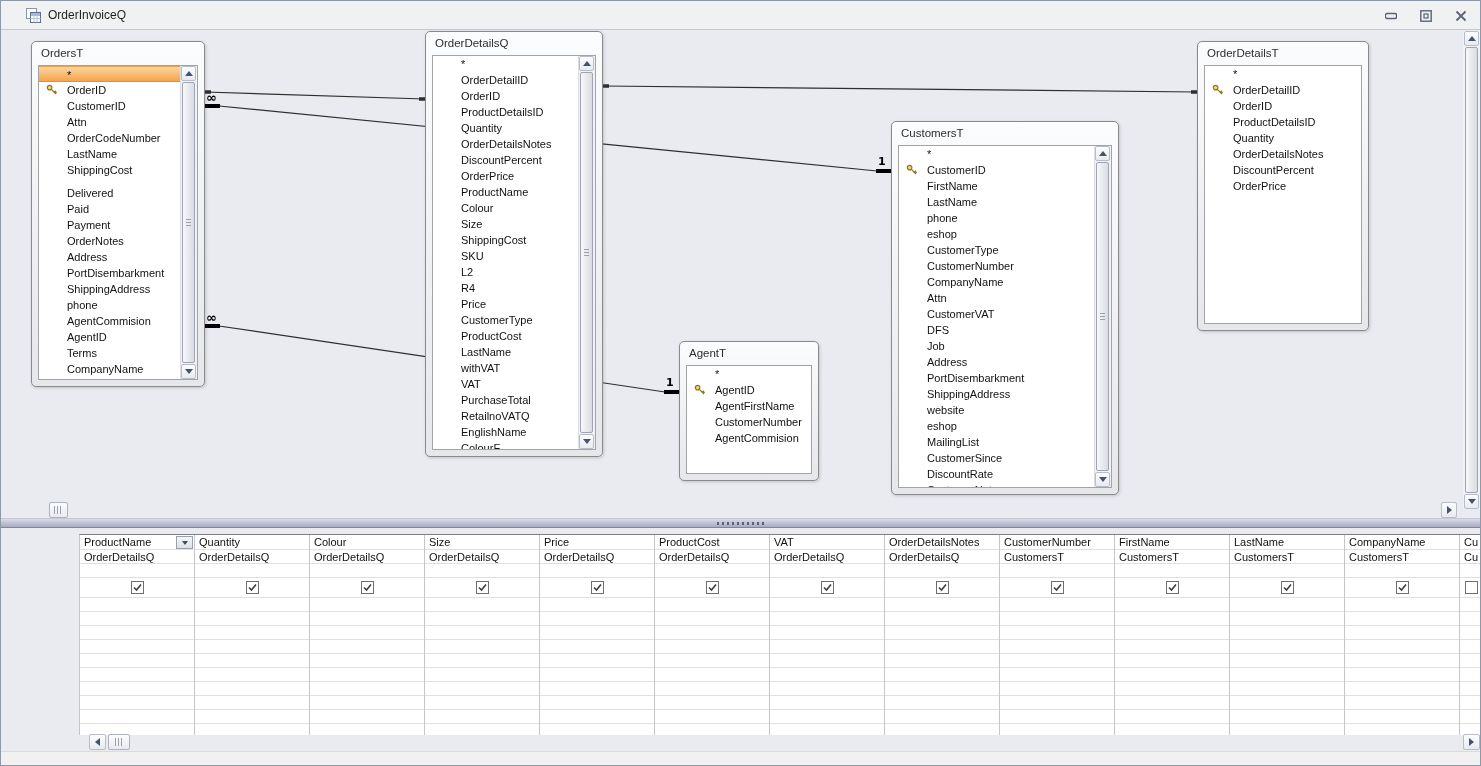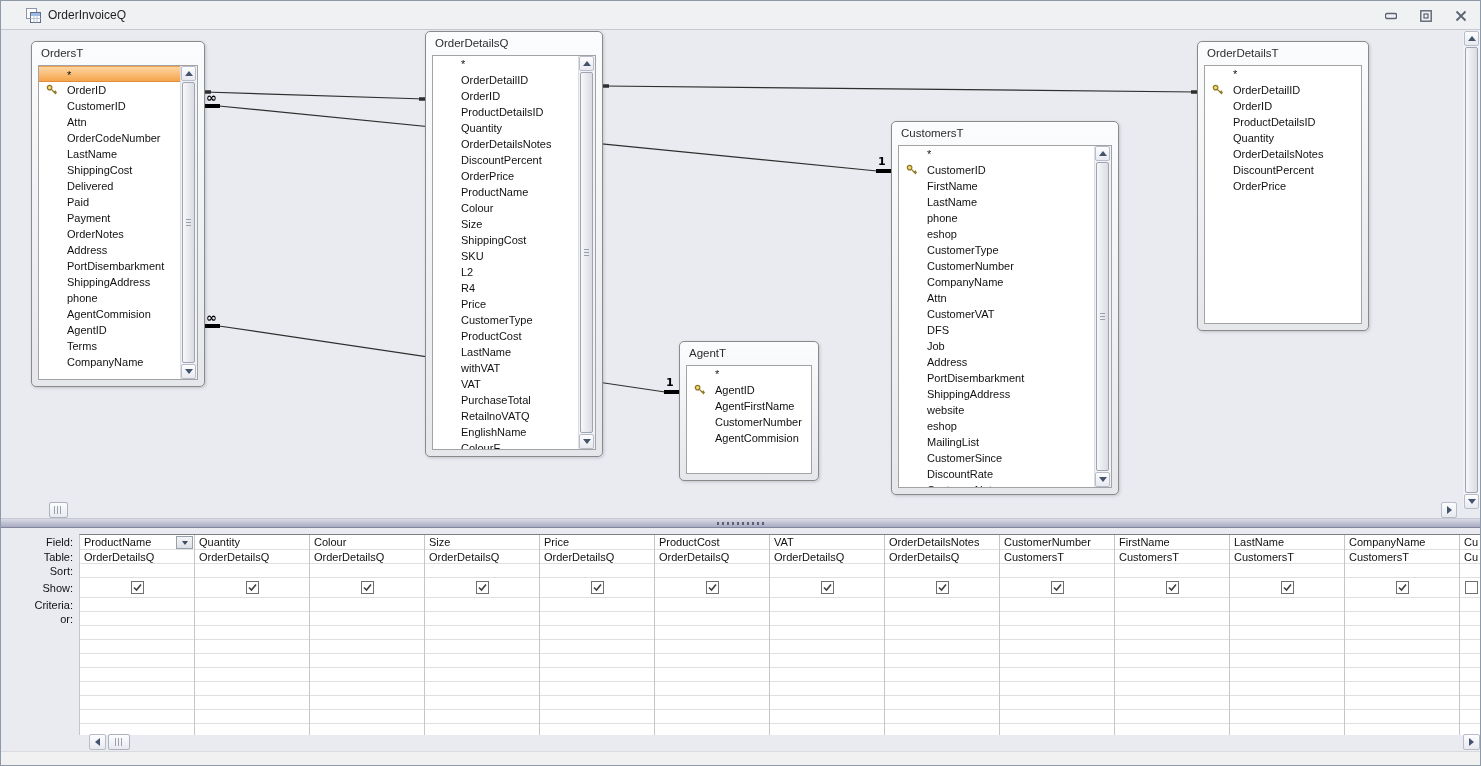--- a/index.html
+++ b/index.html
@@ -153,21 +153,21 @@
           <div class="frow sel" style="margin-right:16px;"><span>*</span></div>
           <div class="frow" style="margin-right:16px;"><svg class="keyic" width="12" height="12" viewBox="0 0 12 12">
               <circle cx="3.6" cy="3.6" r="2.3" fill="#F2DC76" stroke="#8F7420" stroke-width="1.2"></circle>
               <path d="M5.4 5.4 L10 10 M8.2 8.2 L9.8 6.8 M9.2 9.2 L10.6 7.9" stroke="#8F7420" stroke-width="1.3" fill="none"></path>
             </svg><span>OrderID</span></div>
           <div class="frow" style="margin-right:16px;"><span>CustomerID</span></div>
           <div class="frow" style="margin-right:16px;"><span>Attn</span></div>
           <div class="frow" style="margin-right:16px;"><span>OrderCodeNumber</span></div>
           <div class="frow" style="margin-right:16px;"><span>LastName</span></div>
           <div class="frow" style="margin-right:16px;"><span>ShippingCost</span></div>
-          <div class="frow" style="margin-right:16px;"><span>Delivered</span></div>
+          <div class="frow" style="margin-right:16px;margin-top:7px;"><span>Delivered</span></div>
           <div class="frow" style="margin-right:16px;"><span>Paid</span></div>
           <div class="frow" style="margin-right:16px;"><span>Payment</span></div>
           <div class="frow" style="margin-right:16px;"><span>OrderNotes</span></div>
           <div class="frow" style="margin-right:16px;"><span>Address</span></div>
           <div class="frow" style="margin-right:16px;"><span>PortDisembarkment</span></div>
           <div class="frow" style="margin-right:16px;"><span>ShippingAddress</span></div>
           <div class="frow" style="margin-right:16px;"><span>phone</span></div>
           <div class="frow" style="margin-right:16px;"><span>AgentCommision</span></div>
           <div class="frow" style="margin-right:16px;"><span>AgentID</span></div>
           <div class="frow" style="margin-right:16px;"><span>Terms</span></div>
@@ -296,28 +296,20 @@
           <div class="frow" style=""><span>OrderPrice</span></div>
         </div>
       </div>
     </div>
 
   <div id="splitter">
       <span class="dots"></span>
     </div>
 
   <div id="botpane">
-    <div id="gridlabels">
-        <div class="glabel" style="height:15px;line-height:15px;">Field:</div>
-        <div class="glabel" style="height:14px;line-height:14px;">Table:</div>
-        <div class="glabel" style="height:14px;line-height:14px;">Sort:</div>
-        <div class="glabel" style="height:20px;line-height:20px;">Show:</div>
-        <div class="glabel" style="height:14px;line-height:14px;">Criteria:</div>
-        <div class="glabel" style="height:14px;line-height:14px;">or:</div>
-      </div>
     <div id="gridcols">
         <div class="gcol" style="left:0px;width:115px;">
           <div class="gcell" style="height:15px;line-height:15px;"><span>ProductName</span><span class="ddbtn">
               <i class="tri-down"></i>
             </span></div>
           <div class="gcell" style="height:14px;line-height:14px;"><span>OrderDetailsQ</span></div>
           <div class="gcell" style="height:14px;line-height:14px;"><span></span></div>
           <div class="gcell showrow" style="height:20px;">
             <span class="cb">
               <svg width="11" height="11" viewBox="0 0 11 11">

